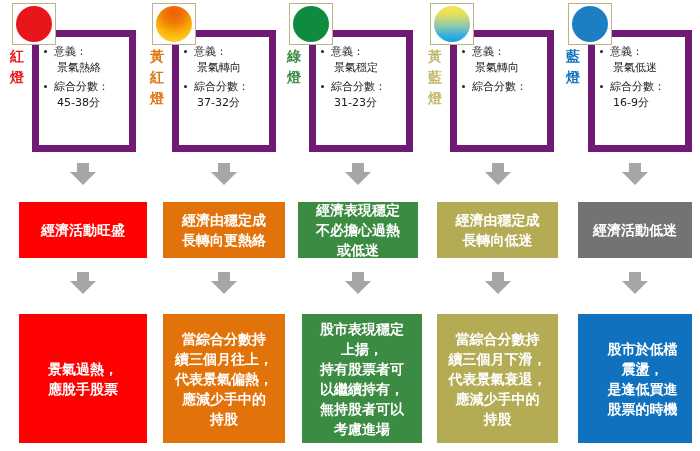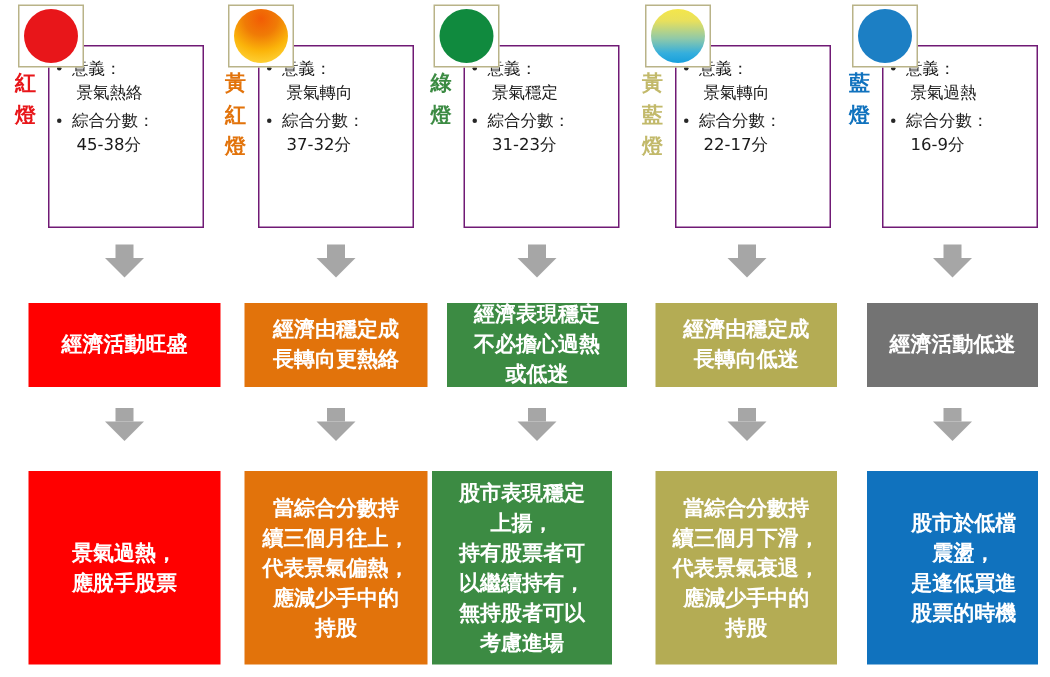--- a/index.html
+++ b/index.html
@@ -27,21 +27,21 @@
   .vlabel{
     position:absolute;left:6px;top:46px;width:22px;
     font-size:14px;line-height:21px;font-weight:bold;
     text-align:center;letter-spacing:0;
     z-index:3;
     white-space:pre-line;
   }
 
   .card{
     position:absolute;left:32px;top:30px;width:104px;height:122px;
-    border:1px solid #701a75;background:#ffffff;box-sizing:border-box;
+    border:7px solid #701a75;background:#ffffff;box-sizing:border-box;
     z-index:2;
     padding:7px 4px 0 2px;
   }
   .bullets{margin:0;padding:0;list-style:none;}
   .bullets li{
     position:relative;
     font-size:11px;line-height:16px;color:#1a1a1a;
     margin:0 0 3px 0;padding-left:13px;
   }
   .bullets li:before{
@@ -139,39 +139,39 @@
       </div>
       <div class="lamp-box">
         <div class="lamp" style="background: rgb(16, 138, 62);"></div>
       </div>
       <div class="vlabel" style="color: rgb(60, 139, 67);">綠
 燈</div>
     </div>
     <div class="block mid" style="left: 298px; top: 202px; width: 120px; height: 56px; background: rgb(60, 139, 67);">經濟表現穩定
 不必擔心過熱
 或低迷</div>
-    <div class="block bot" style="left: 288px; top: 314px; width: 120px; height: 129px; background: rgb(60, 139, 67);">股市表現穩定
+    <div class="block bot" style="left: 302px; top: 314px; width: 120px; height: 129px; background: rgb(60, 139, 67);">股市表現穩定
 上揚，
 持有股票者可
 以繼續持有，
 無持股者可以
 考慮進場</div>
     <div class="arrow" style="left: 345px; top: 163px;">
       <div class="shaft"></div>
       <div class="head"></div>
     </div>
     <div class="arrow" style="left: 345px; top: 272px;">
       <div class="shaft"></div>
       <div class="head"></div>
     </div>
     <div class="col" style="left: 418px;">
       <div class="card">
         <ul class="bullets">
           <li><span>意義：</span><span class="l2">景氣轉向</span></li>
-          <li><span>綜合分數：</span><span class="l2">22-17分</span></li>
+          <li><span>綜合分數：</span></li>
         </ul>
       </div>
       <div class="lamp-box">
         <div class="lamp" style="background: linear-gradient(rgb(244, 230, 74) 0%, rgb(232, 224, 92) 22%, rgb(143, 201, 169) 55%, rgb(52, 174, 221) 82%, rgb(24, 160, 220) 100%);"></div>
       </div>
       <div class="vlabel" style="color: rgb(194, 185, 106);">黃
 藍
 燈</div>
     </div>
     <div class="block mid" style="left: 437px; top: 202px; width: 121px; height: 56px; background: rgb(180, 172, 84);">經濟由穩定成
@@ -185,21 +185,21 @@
       <div class="shaft"></div>
       <div class="head"></div>
     </div>
     <div class="arrow" style="left: 484.5px; top: 272px;">
       <div class="shaft"></div>
       <div class="head"></div>
     </div>
     <div class="col" style="left: 556px;">
       <div class="card">
         <ul class="bullets">
-          <li><span>意義：</span><span class="l2">景氣過熱</span></li>
+          <li><span>意義：</span><span class="l2">景氣低迷</span></li>
           <li><span>綜合分數：</span><span class="l2">16-9分</span></li>
         </ul>
       </div>
       <div class="lamp-box">
         <div class="lamp" style="background: rgb(28, 127, 196);"></div>
       </div>
       <div class="vlabel" style="color: rgb(16, 114, 190);">藍
 燈</div>
     </div>
     <div class="block mid" style="left: 578px; top: 202px; width: 114px; height: 56px; background: #737373;">經濟活動低迷</div>

